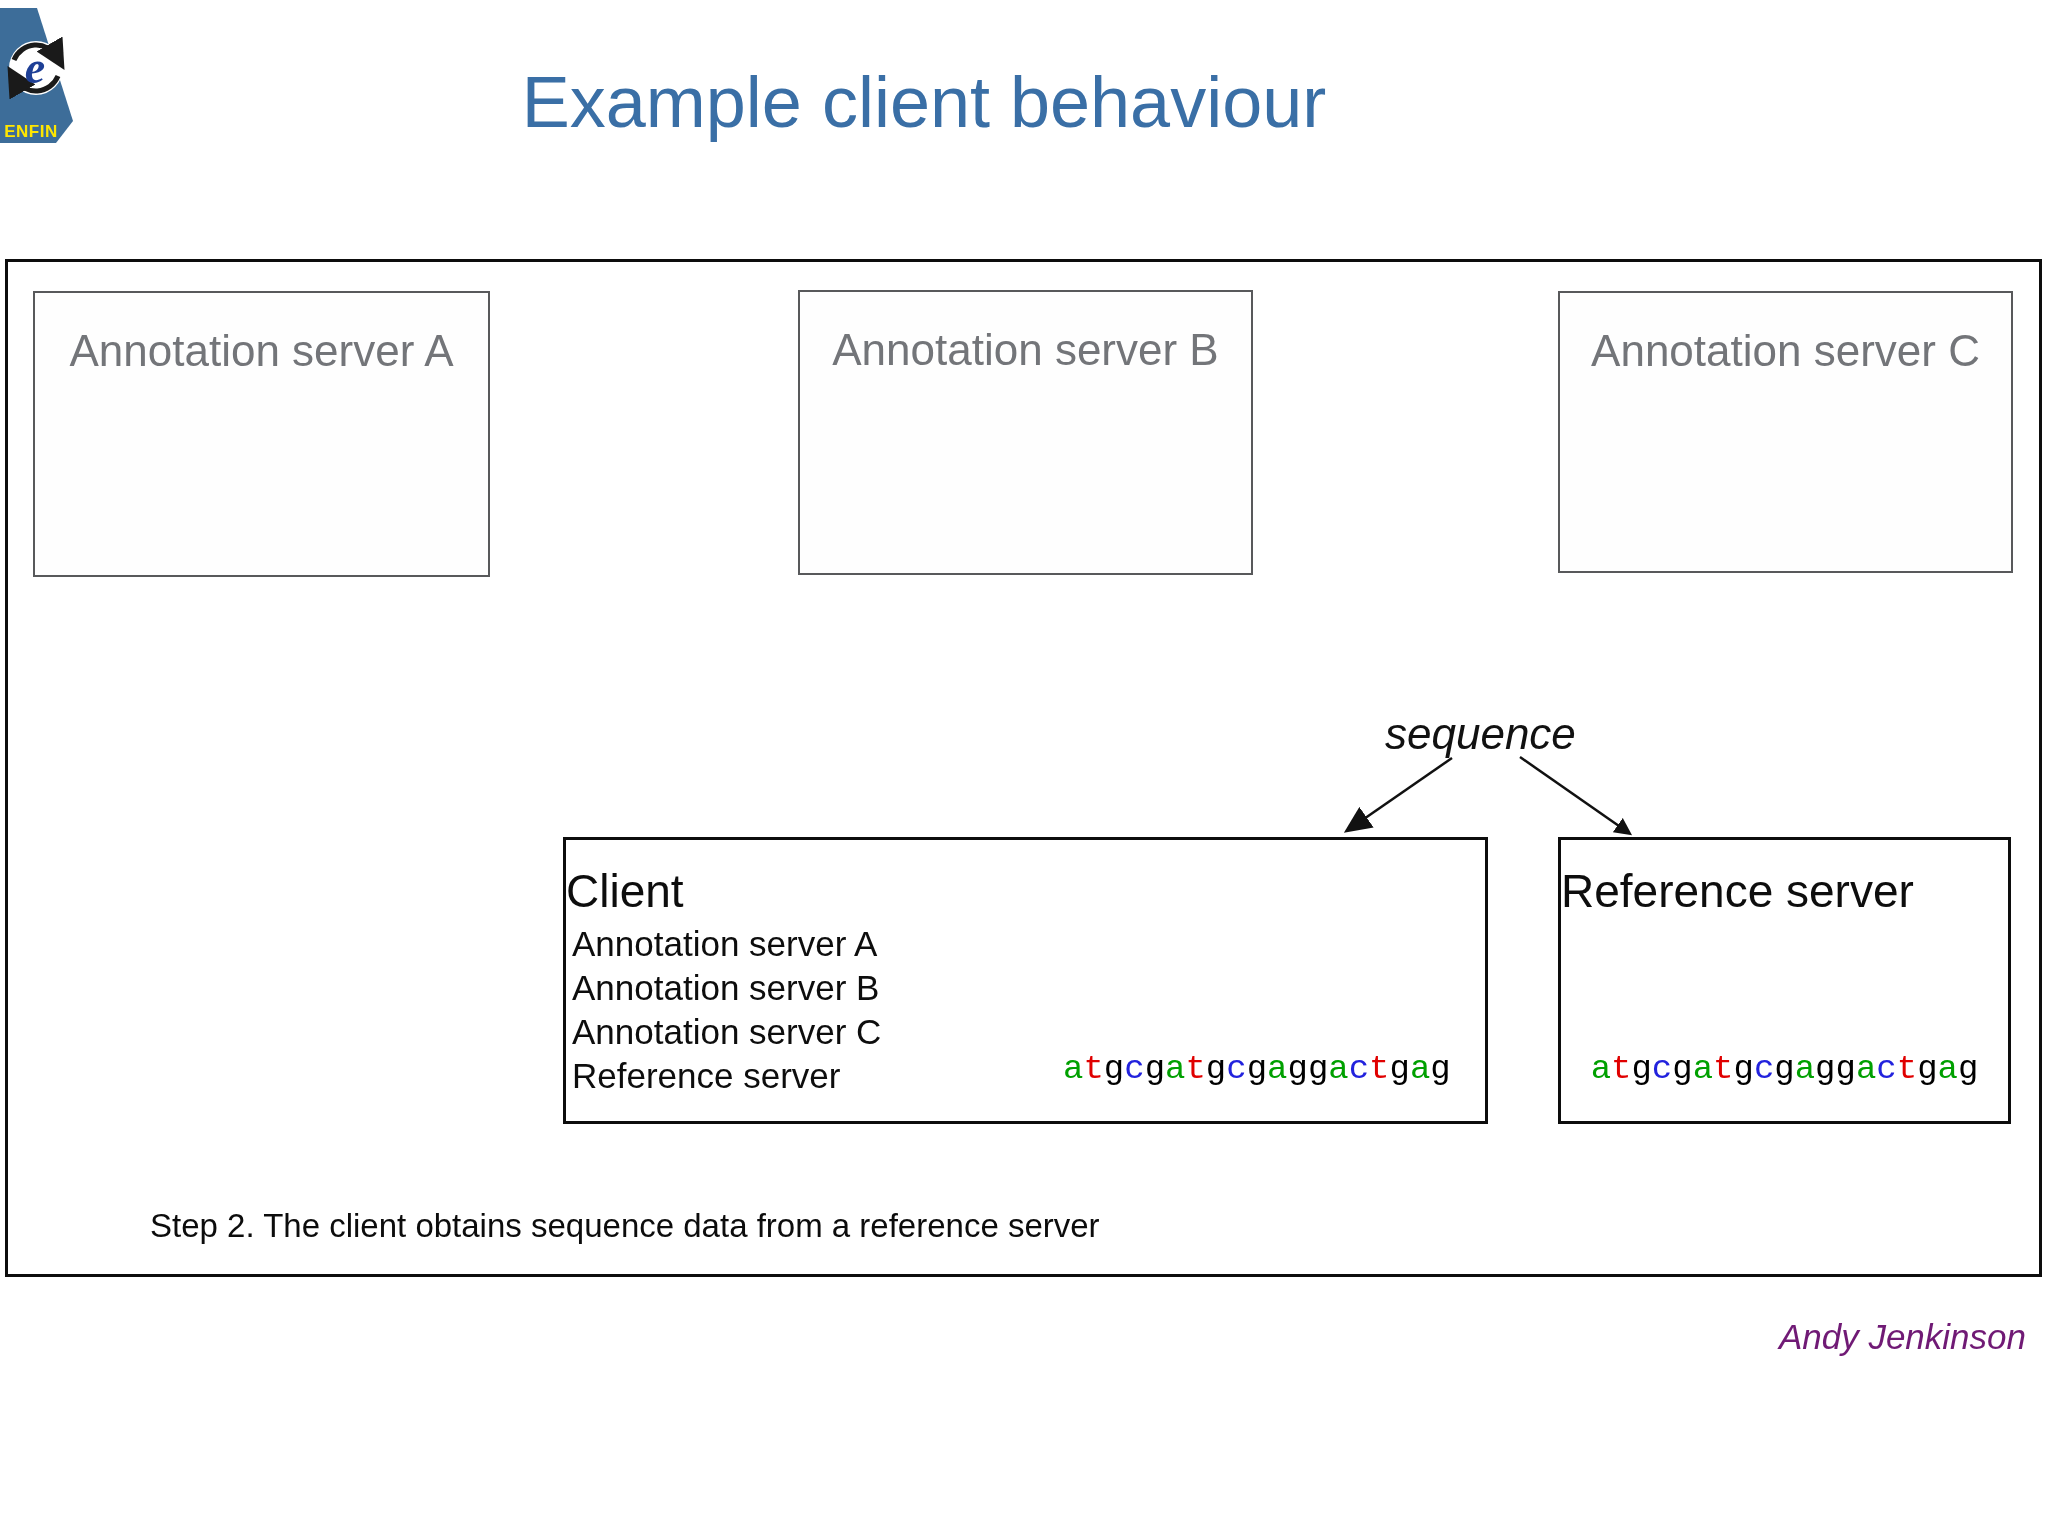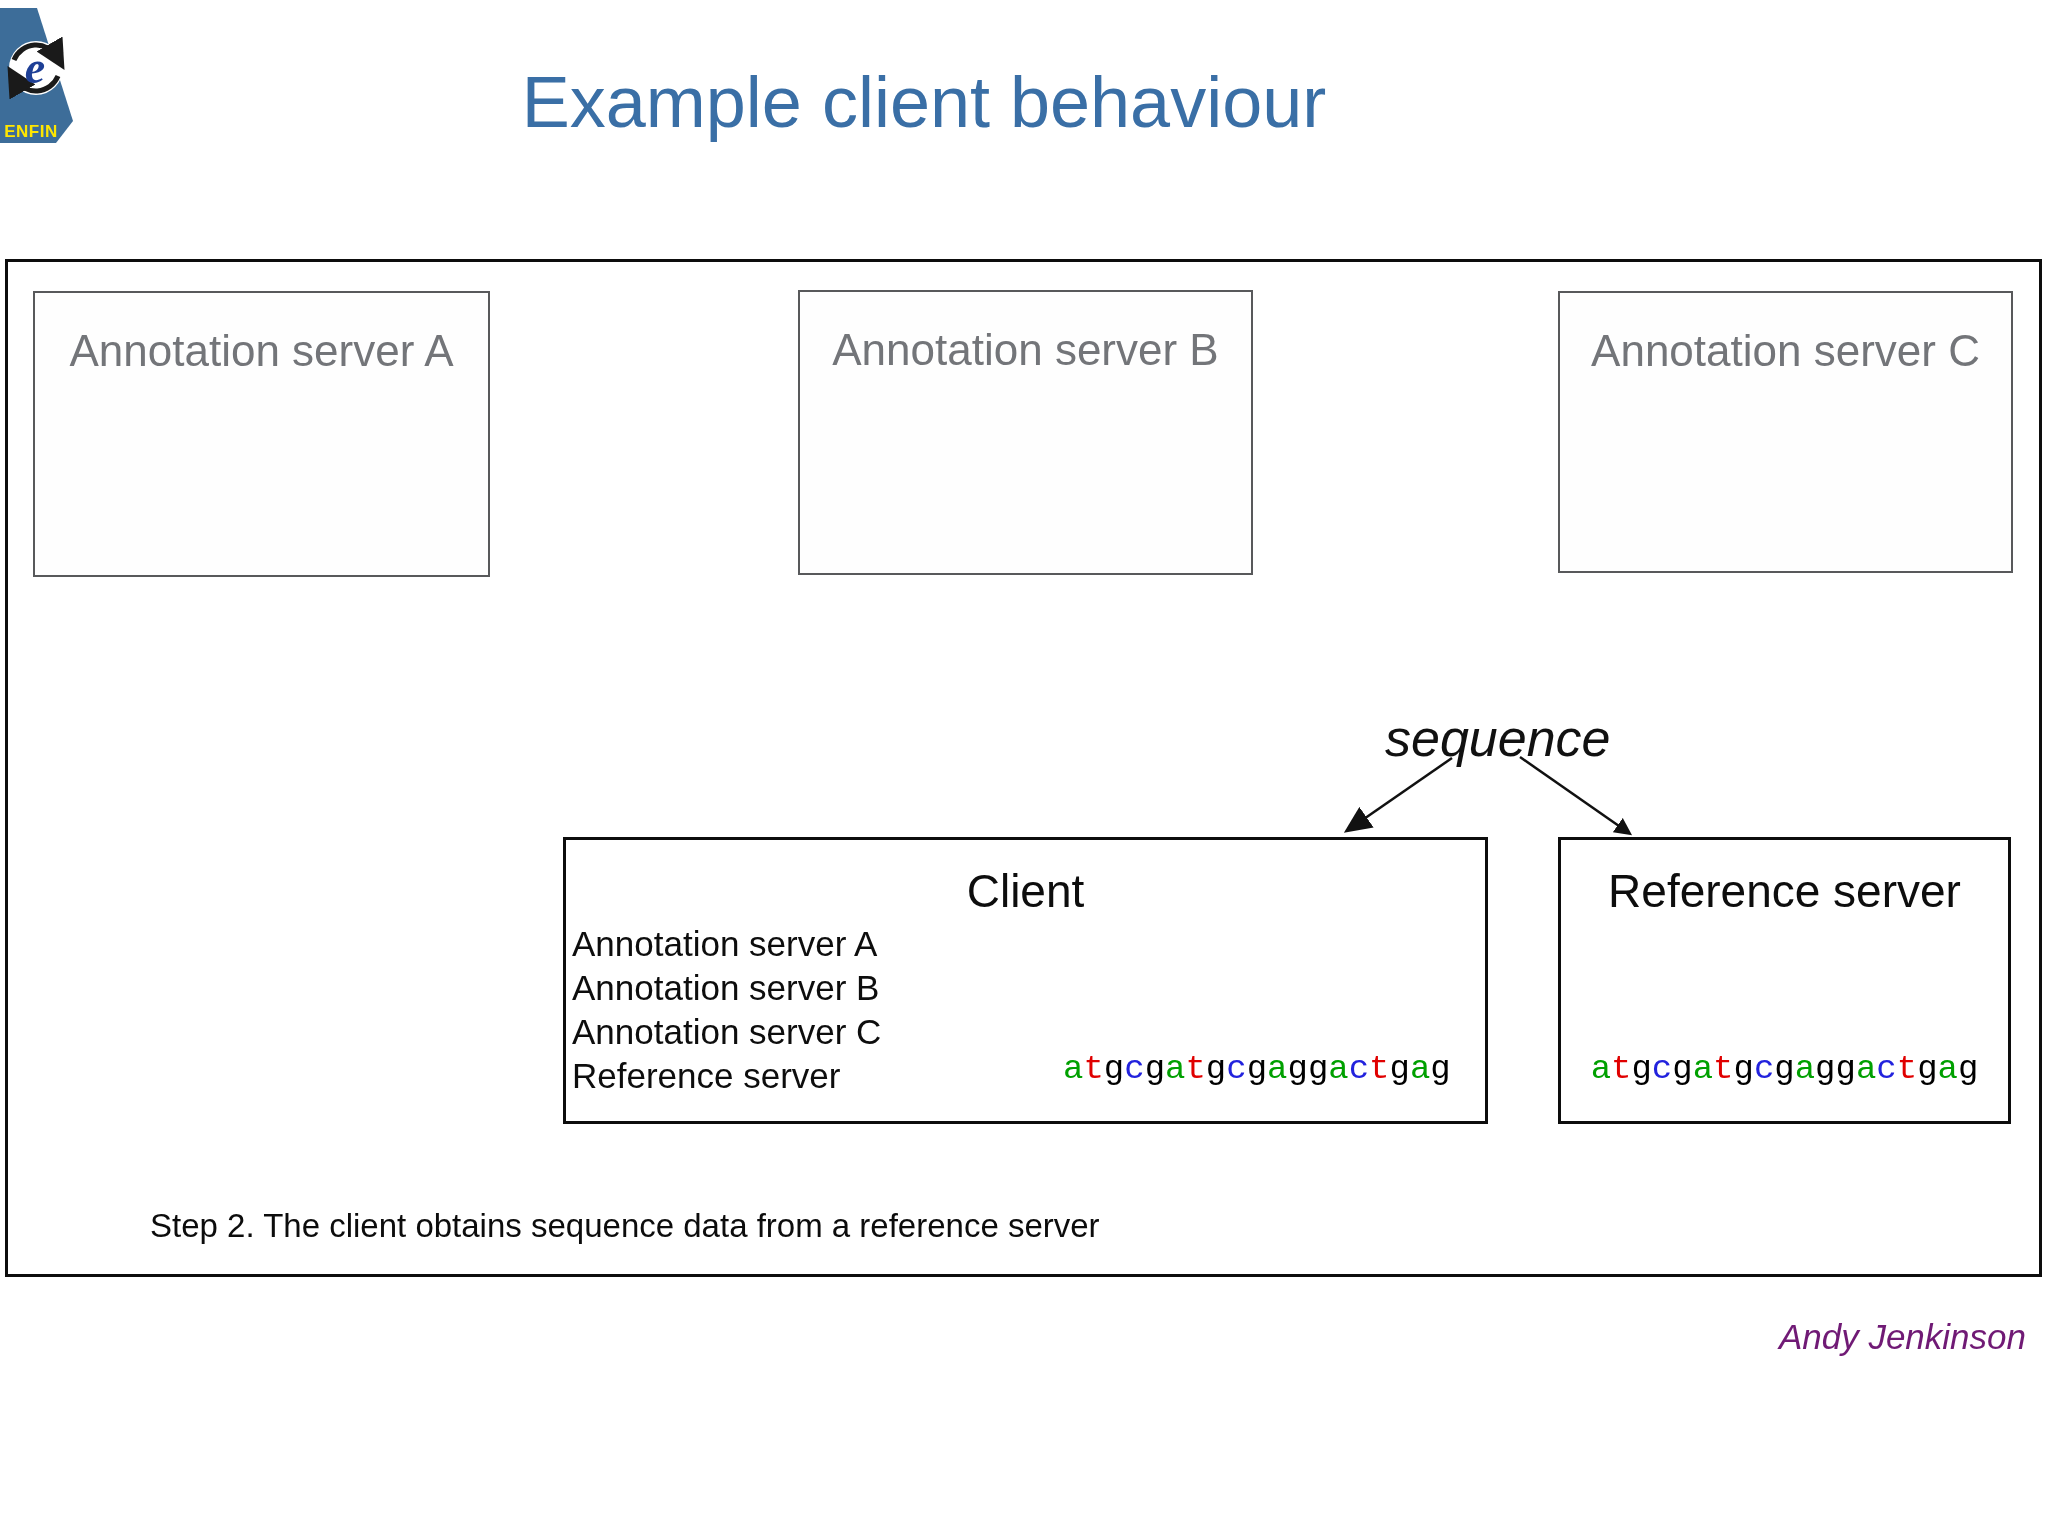--- a/index.html
+++ b/index.html
@@ -49,41 +49,41 @@
     font-size: 42px; color: #6f7072; background: #fff;
   }
 
   
   .client-box {
     position: absolute; left: 563px; top: 837px; width: 925px; height: 287px;
     border: 3px solid #0d0d0d; background: #fff;
   }
   .box-title {
     position: absolute; top: 28px; left: 0; width: 100%;
-    text-align: center; font-size: 46px; line-height: 1; color: #0d0d0d;
+    font-size: 46px; line-height: 1; color: #0d0d0d;
   }
   .client-list {
     position: absolute; left: 6px; top: 82px;
     font-size: 35px; line-height: 44px; color: #0d0d0d;
     white-space: nowrap;
   }
   .seq { font-size: 34px; line-height: 1; white-space: nowrap; font-family: Liberation Mono, monospace; }
   .client-seq { position: absolute; left: 497px; top: 212px; }
 
   
   .ref-box {
     position: absolute; left: 1558px; top: 837px; width: 453px; height: 287px;
     border: 3px solid #0d0d0d; background: #fff;
   }
   .ref-seq { position: absolute; top: 212px; left: 0; width: 100%; text-align: center; }
 
   
   .flow-label {
     position: absolute; left: 1385px; top: 710px;
-    font-size: 52px; font-style: italic; line-height: 1.1; color: #111;
+    font-size: 44px; font-style: italic; line-height: 1.1; color: #111;
   }
 
   
   .arrows { position: absolute; left: 0; top: 0; width: 2048px; height: 1536px; pointer-events: none; }
 
   
   .caption {
     position: absolute; left: 150px; top: 1206px;
     font-size: 33px; line-height: 1.2; color: #0c0c0c;
   }

